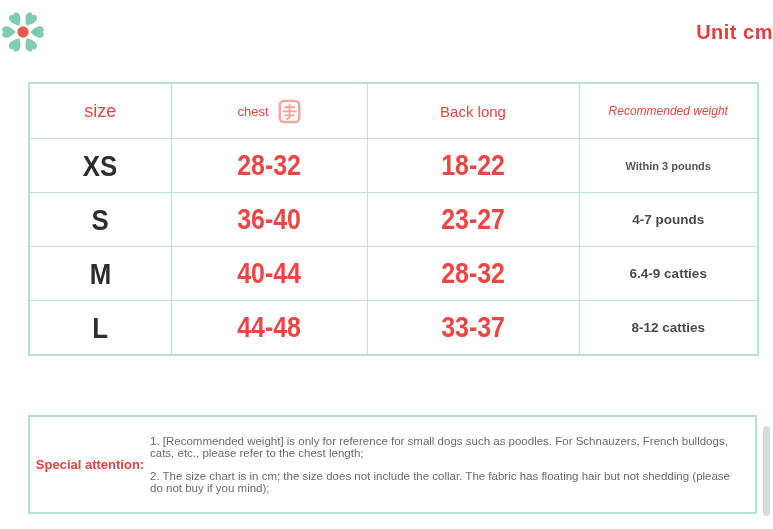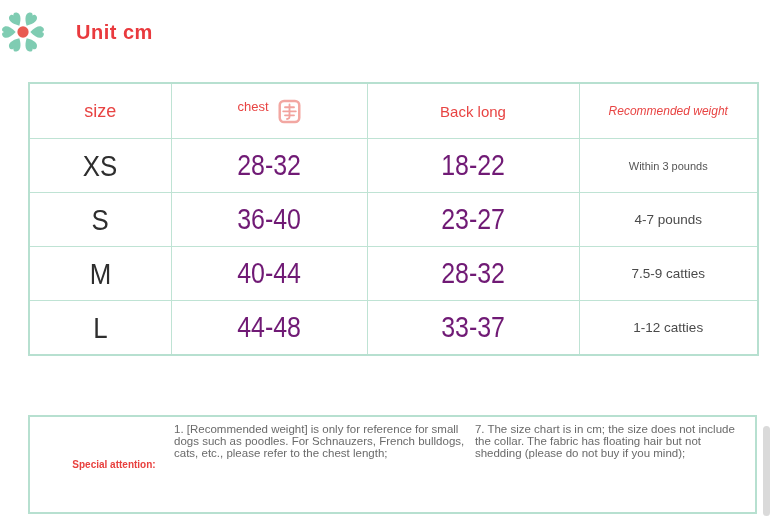--- a/index.html
+++ b/index.html
@@ -1,50 +1,50 @@
 <!DOCTYPE html>
 <html><head>
 <meta charset="utf-8">
 <style>
   html,body{margin:0;padding:0;background:#ffffff;}
   body{width:773px;height:529px;font-family:"Liberation Sans",sans-serif;overflow:hidden;}
   .page{position:relative;width:773px;height:529px;background:#fff;}
 
   
   .header{position:absolute;top:6px;left:0;width:100%;height:52px;
-          display:flex;align-items:center;justify-content:flex-start;gap:30px;}
+          display:flex;align-items:center;justify-content:space-between;gap:30px;}
   .flower{width:46px;height:46px;flex:0 0 auto;}
   .page-title{color:#e93a3e;font-size:20px;font-weight:bold;letter-spacing:0.5px;}
 
   
   table.size-table{position:absolute;left:28px;top:82px;width:729px;
     border-collapse:collapse;table-layout:fixed;border:2px solid #b7e0d0;}
   .size-table th,.size-table td{border:1px solid #bfe3d4;text-align:center;
     vertical-align:middle;padding:0;background:#fff;}
   .size-table th{height:54px;color:#e84443;font-weight:500;}
-  .size-table td{height:53px;}
+  .size-table td{height:53px;font-weight:bold;}
   .col-size{width:142px;}.col-chest{width:196px;}.col-back{width:212px;}.col-weight{width:179px;}
   .th-size{font-size:18px;}
   .th-chest{font-size:13px;}
   .th-back{font-size:15px;margin-top:31px;}
   .th-weight{font-size:12px;font-weight:600;font-style:italic;}
-  .chest-head-wrap{display:inline-flex;gap:9px;}
+  .chest-head-wrap{display:inline-flex;align-items:center;gap:9px;}
   .stamp{width:23px;height:25px;opacity:0.8;}
   td.cell-size span,td.cell-num span{display:inline-block;transform:scaleX(0.86);}
   td.cell-size{font-size:30px;color:#2e2e2e;}
-  td.cell-num{font-size:29px;color:#701a75;}
+  td.cell-num{font-size:29px;color:#ef4444;}
   td.cell-weight{font-size:13.5px;color:#4a4a4a;margin-left:44px;}
   td.cell-weight.small{font-size:11px;color:#555;}
 
   
   .notes-box{position:absolute;left:28px;top:415px;width:725px;height:95px;
     border:2px solid #b7e0d0;display:flex;align-items:stretch;background:#fff;}
   .notes-label{flex:0 0 120px;display:flex;align-items:center;justify-content:center;
-    color:#e8403e;font-size:10px;font-weight:bold;text-align:center;padding-left:24px;}
-  .notes-list{flex:1;display:flex;flex-direction:row;justify-content:space-evenly;
+    color:#e8403e;font-size:13px;font-weight:bold;text-align:center;}
+  .notes-list{flex:1;display:flex;flex-direction:column;justify-content:space-evenly;
     padding:6px 14px 6px 0;}
   .notes-list p{margin:0;color:#6a6a6a;}
   .note-1,.note-2{font-size:11.5px;}
   .note-3{font-size:10px;}
 
   
   .scrollbar-thumb{position:absolute;right:3px;top:426px;width:7px;height:90px;
     background:#dadada;border-radius:4px;}
 </style>
 </head>
@@ -106,34 +106,34 @@
       <tr>
         <td class="cell-size"><span>S</span></td>
         <td class="cell-num"><span>36-40</span></td>
         <td class="cell-num"><span>23-27</span></td>
         <td class="cell-weight">4-7 pounds</td>
       </tr>
       <tr>
         <td class="cell-size"><span>M</span></td>
         <td class="cell-num"><span>40-44</span></td>
         <td class="cell-num"><span>28-32</span></td>
-        <td class="cell-weight">7.5-9 catties</td>
+        <td class="cell-weight">6.4-9 catties</td>
       </tr>
       <tr>
         <td class="cell-size"><span>L</span></td>
         <td class="cell-num"><span>44-48</span></td>
         <td class="cell-num"><span>33-37</span></td>
-        <td class="cell-weight">1-12 catties</td>
+        <td class="cell-weight">8-12 catties</td>
       </tr>
     </tbody>
   </table>
 
   <div class="notes-box">
     <div class="notes-label">Special attention:</div>
     <div class="notes-list">
       <p class="note-1">1. [Recommended weight] is only for reference for small dogs such as poodles. For Schnauzers, French bulldogs, cats, etc., please refer to the chest length;</p>
-      <p class="note-2">7. The size chart is in cm; the size does not include the collar. The fabric has floating hair but not shedding (please do not buy if you mind);</p>
+      <p class="note-2">2. The size chart is in cm; the size does not include the collar. The fabric has floating hair but not shedding (please do not buy if you mind);</p>
     </div>
   </div>
 
   <div class="scrollbar-thumb"></div>
 
 </div>
 
 </body></html>

